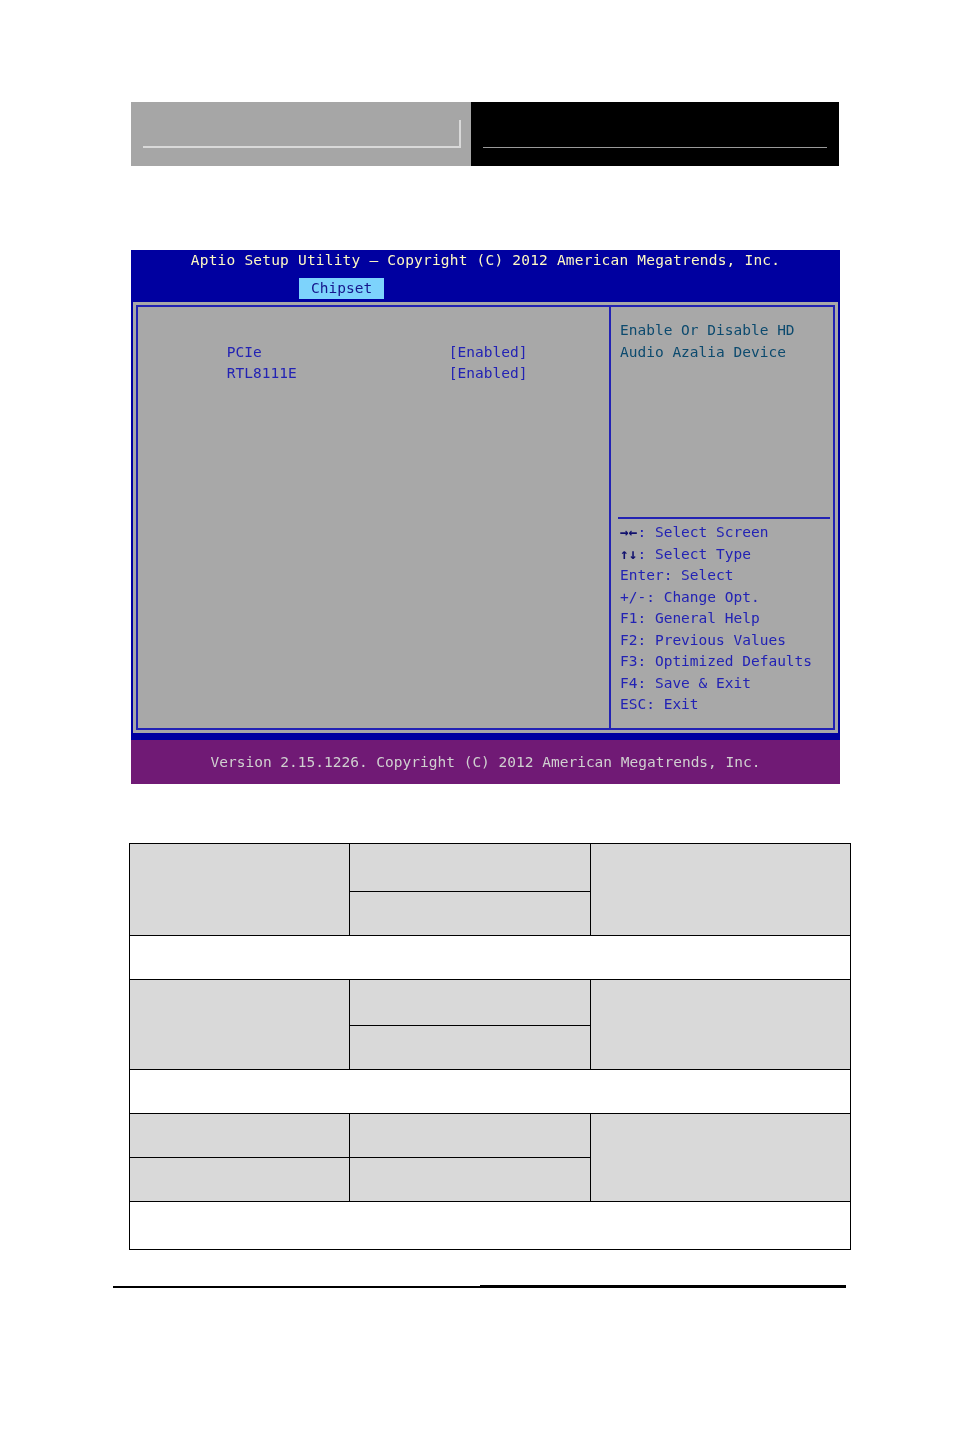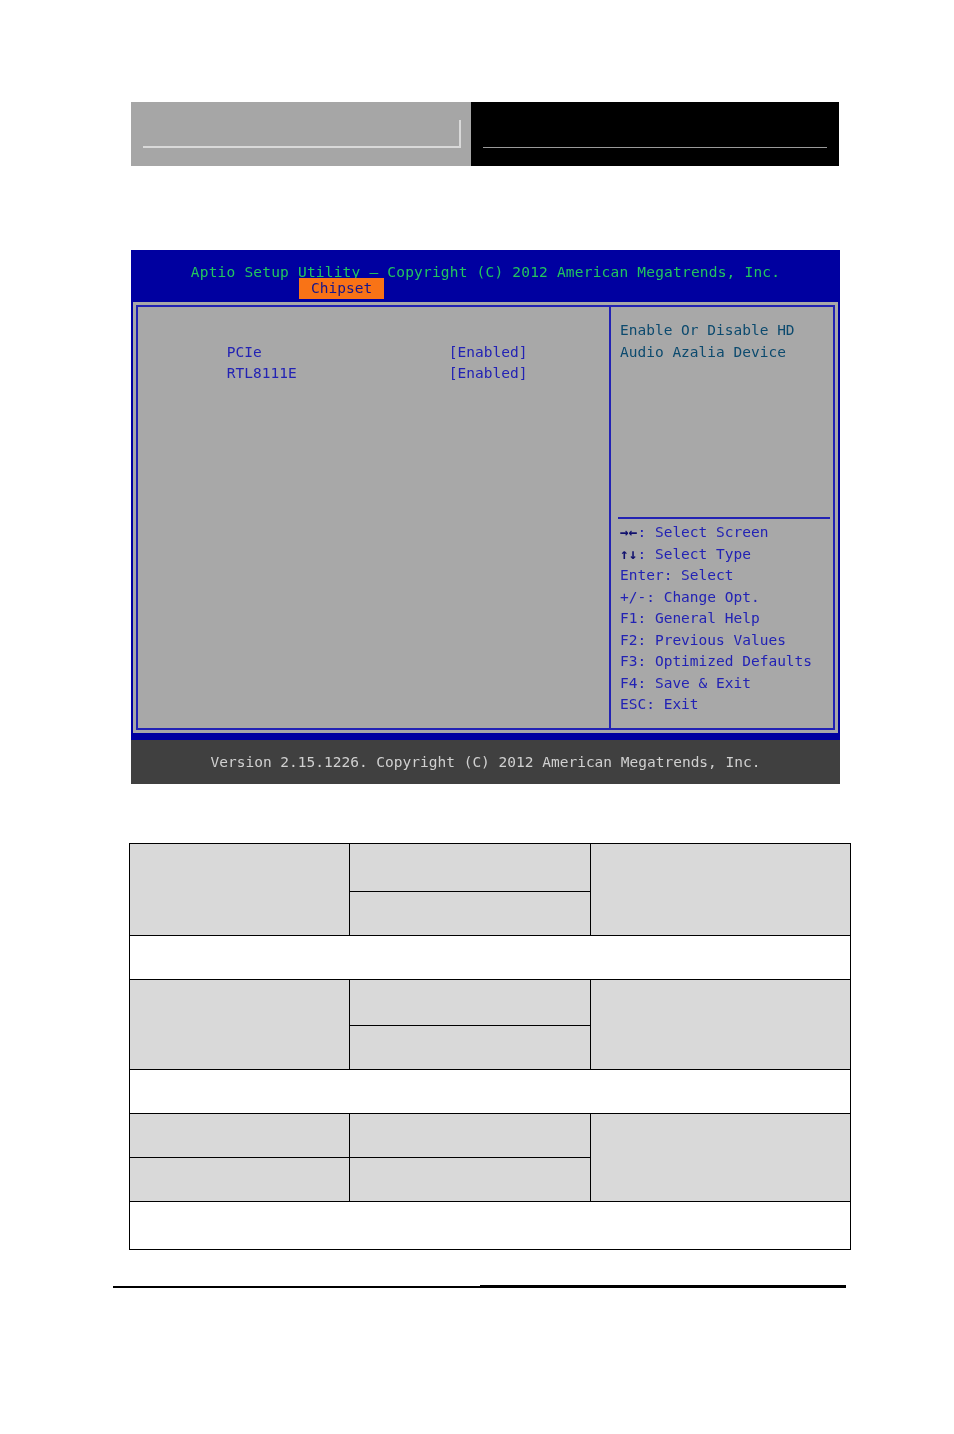--- a/index.html
+++ b/index.html
@@ -68,36 +68,36 @@
     height: 534px;
     background: #0000a0;
     color: #ffffff;
     font-family: "DejaVu Sans Mono", "Liberation Mono", monospace;
     font-size: 14.5px;
     line-height: 21.5px;
   }
   .bios-titlebar {
     height: 28px;
     text-align: center;
-    color: #22c55e;
-    padding-top: 12px;
+    color: #fef9c3;
+    padding-top: 0;
     box-sizing: border-box;
     letter-spacing: 0.2px;
   }
   .bios-tabrow {
     height: 21px;
     position: relative;
   }
   .bios-tab {
     position: absolute;
     left: 168px;
     top: 0;
     height: 21px;
     padding: 0 12px;
-    background: #f97316;
+    background: #7dd3fc;
     color: #16168c;
     line-height: 21px;
   }
   .bios-body {
     position: absolute;
     left: 2px;
     top: 52px;
     width: 705px;
     height: 431px;
     background: #a8a8a8;
@@ -165,21 +165,21 @@
   }
   .key-line { height: 21.5px; white-space: pre; }
   .key-glyph { color: #11116e; font-weight: bold; }
 
   .bios-footer {
     position: absolute;
     left: 0;
     bottom: 0;
     width: 100%;
     height: 44px;
-    background: #404040;
+    background: #701a75;
     color: #d0d0d0;
     text-align: center;
     line-height: 44px;
     font-family: "DejaVu Sans Mono", "Liberation Mono", monospace;
     font-size: 14.5px;
   }
 
   
   .spec-table {
     position: absolute;

